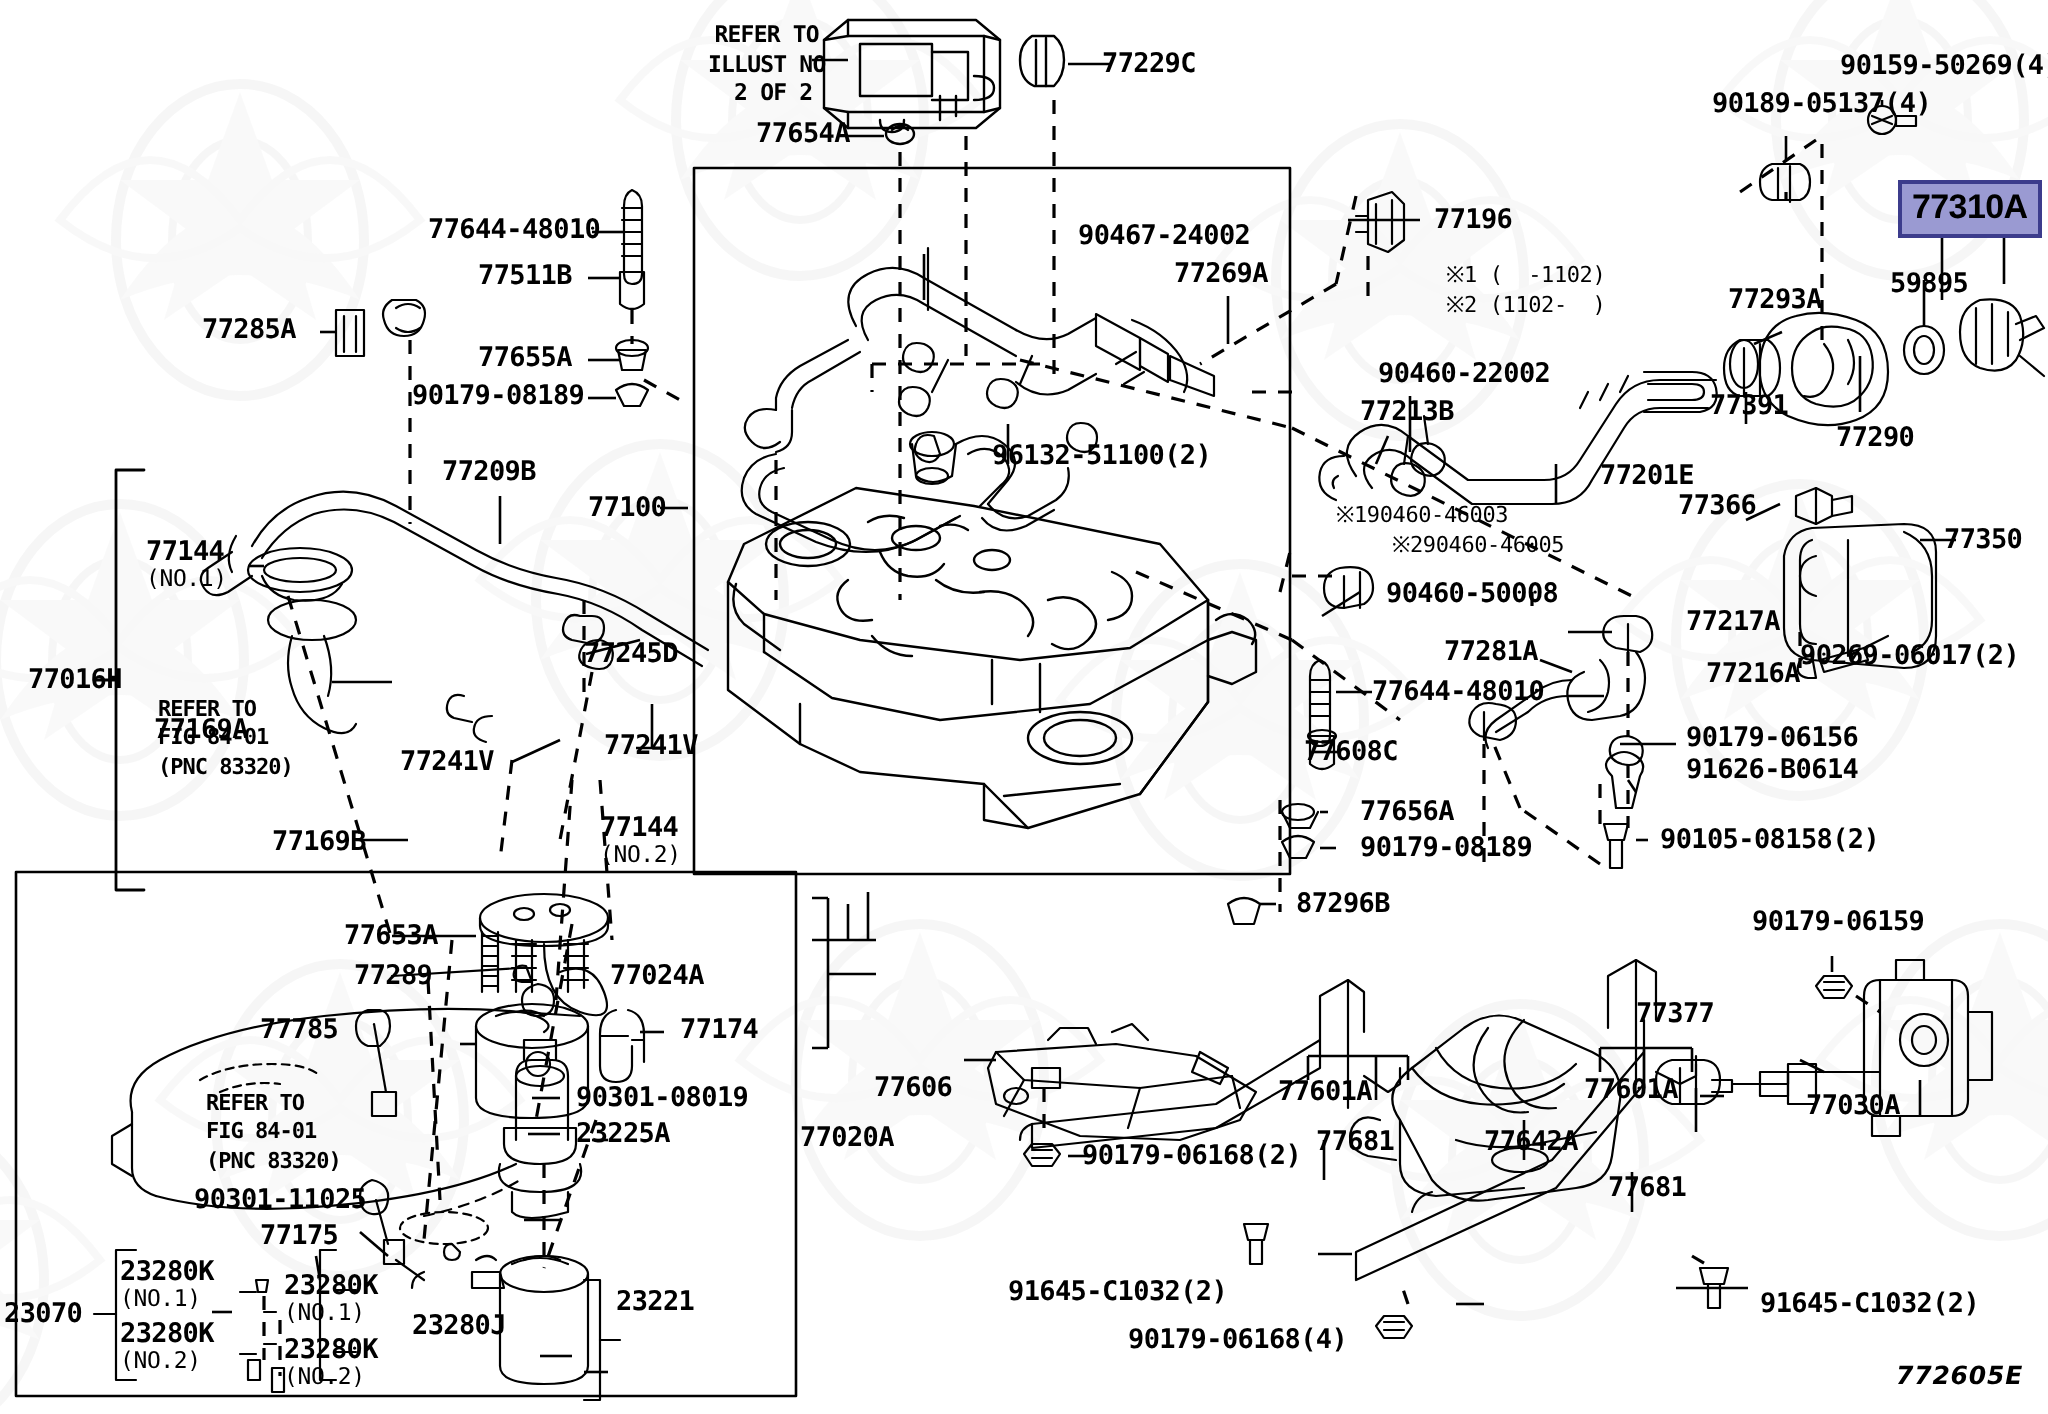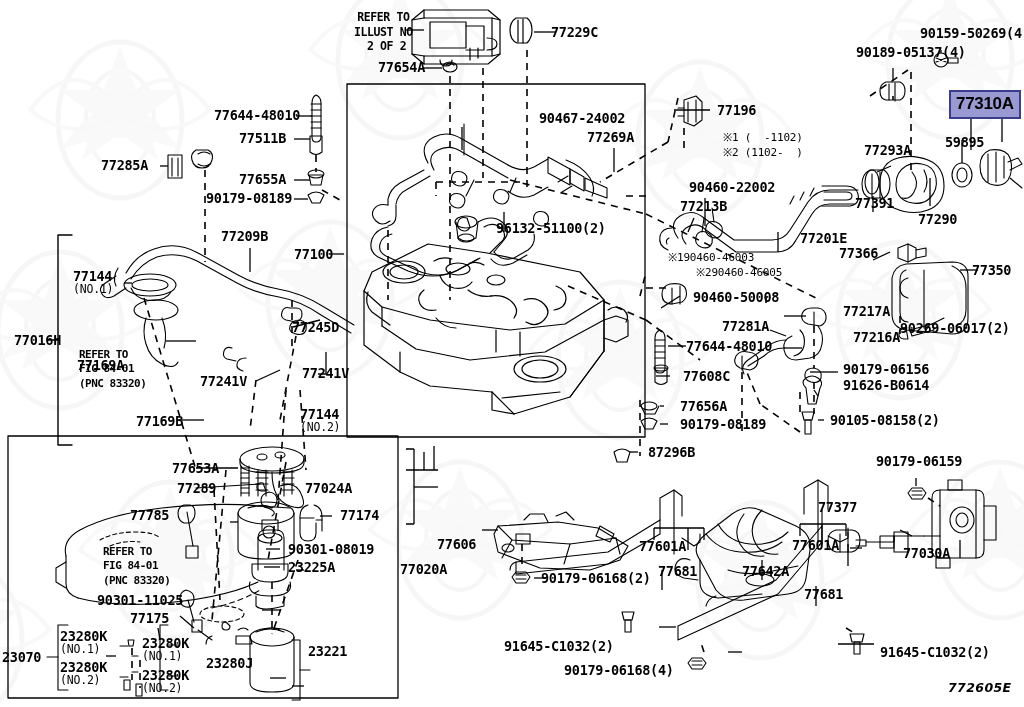--- a/index.html
+++ b/index.html
@@ -643,21 +643,21 @@
   <div class="lbl" style="left:693px;top:290px;">90460-50008</div>
   <div class="lbl" style="left:843px;top:304px;">77217A</div>
   <div class="lbl" style="left:722px;top:319px;">77281A</div>
   <div class="lbl" style="left:853px;top:330px;">77216A</div>
   <div class="lbl" style="left:900px;top:321px;">90269-06017(2)</div>
   <div class="lbl" style="left:843px;top:362px;text-align:right;">90179-06156</div>
   <div class="lbl" style="left:843px;top:378px;">91626-B0614</div>
   <div class="lbl" style="left:830px;top:413px;">90105-08158(2)</div>
 
   <div class="lbl" style="left:686px;top:339px;">77644-48010</div>
-  <div class="lbl" style="left:683px;top:369px;">77608C</div>
+  <div class="lbl" style="left:652px;top:369px;">77608C</div>
   <div class="lbl" style="left:680px;top:399px;">77656A</div>
   <div class="lbl" style="left:680px;top:417px;">90179-08189</div>
   <div class="lbl" style="left:648px;top:445px;">87296B</div>
 
   <div class="lbl" style="left:214px;top:108px;">77644-48010</div>
   <div class="lbl" style="left:239px;top:131px;">77511B</div>
   <div class="lbl" style="left:101px;top:158px;">77285A</div>
   <div class="lbl" style="left:239px;top:172px;">77655A</div>
   <div class="lbl" style="left:206px;top:191px;">90179-08189</div>
 

